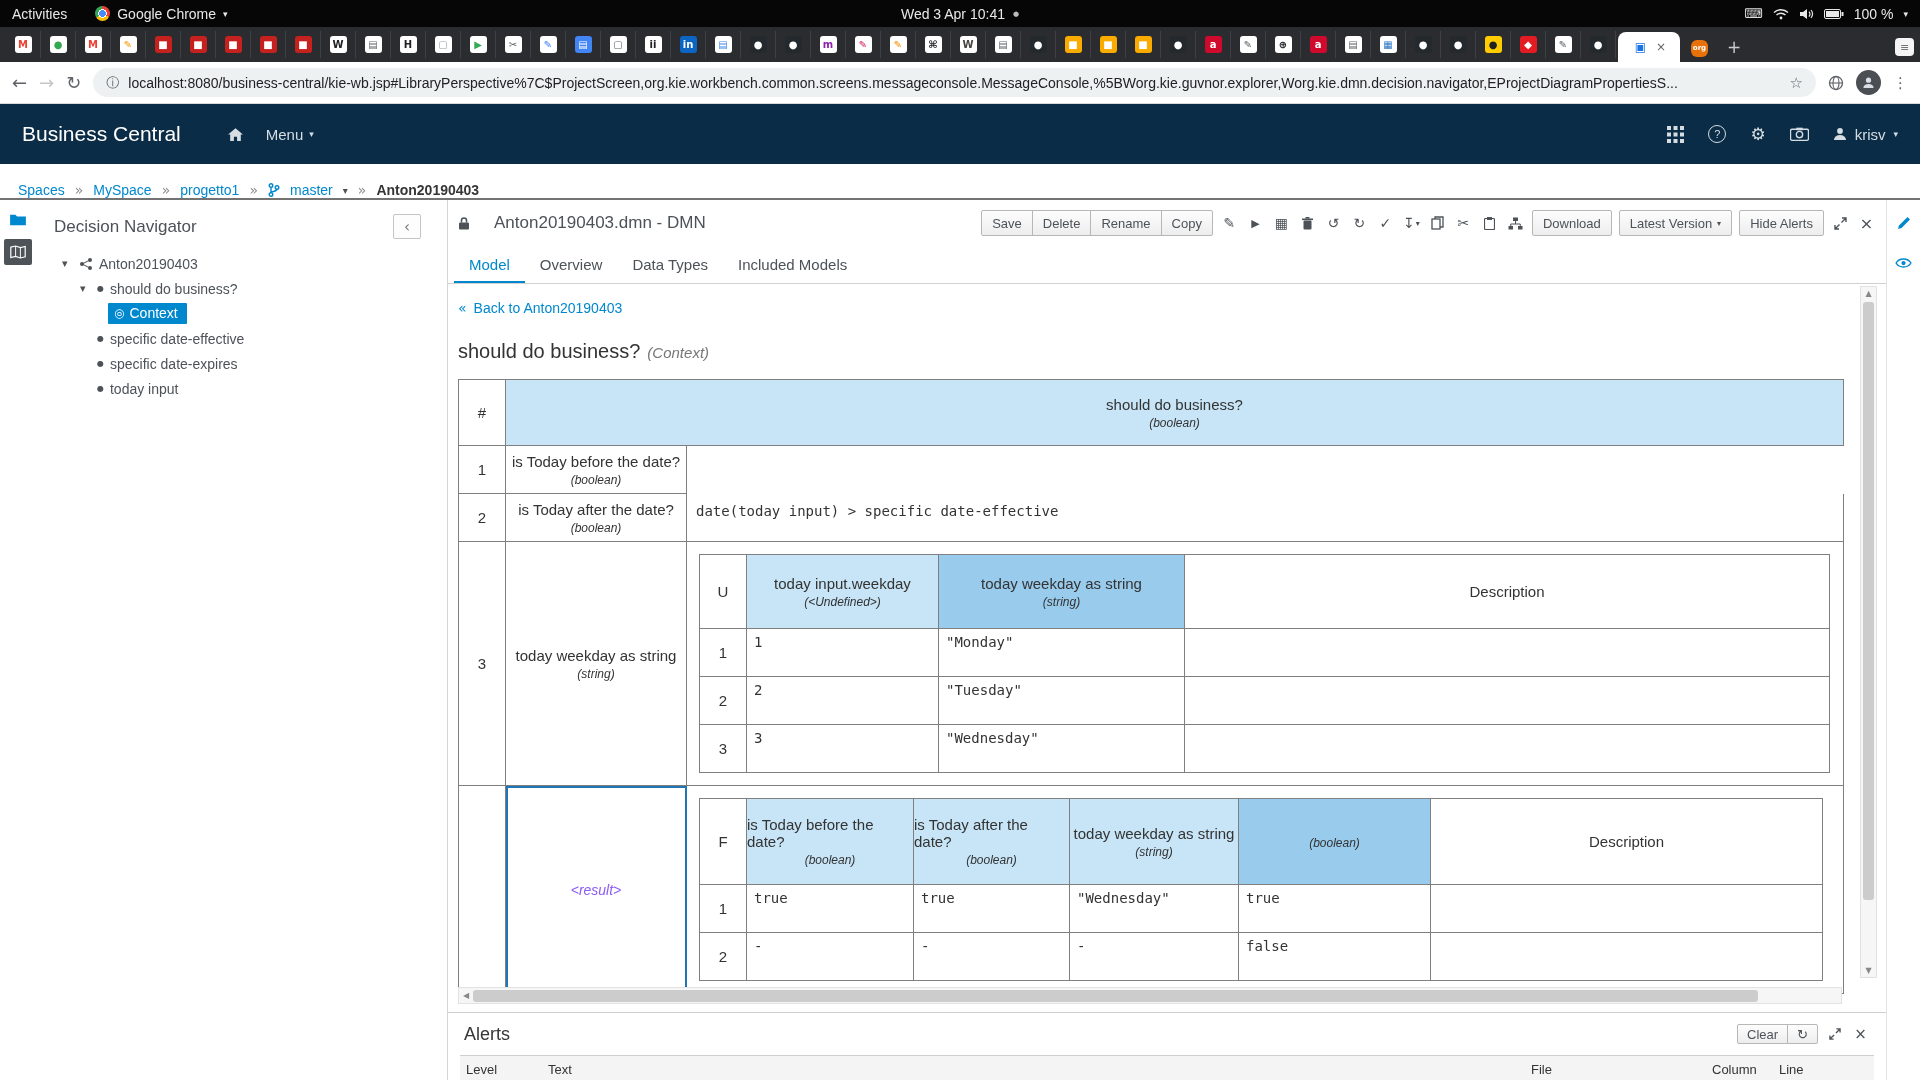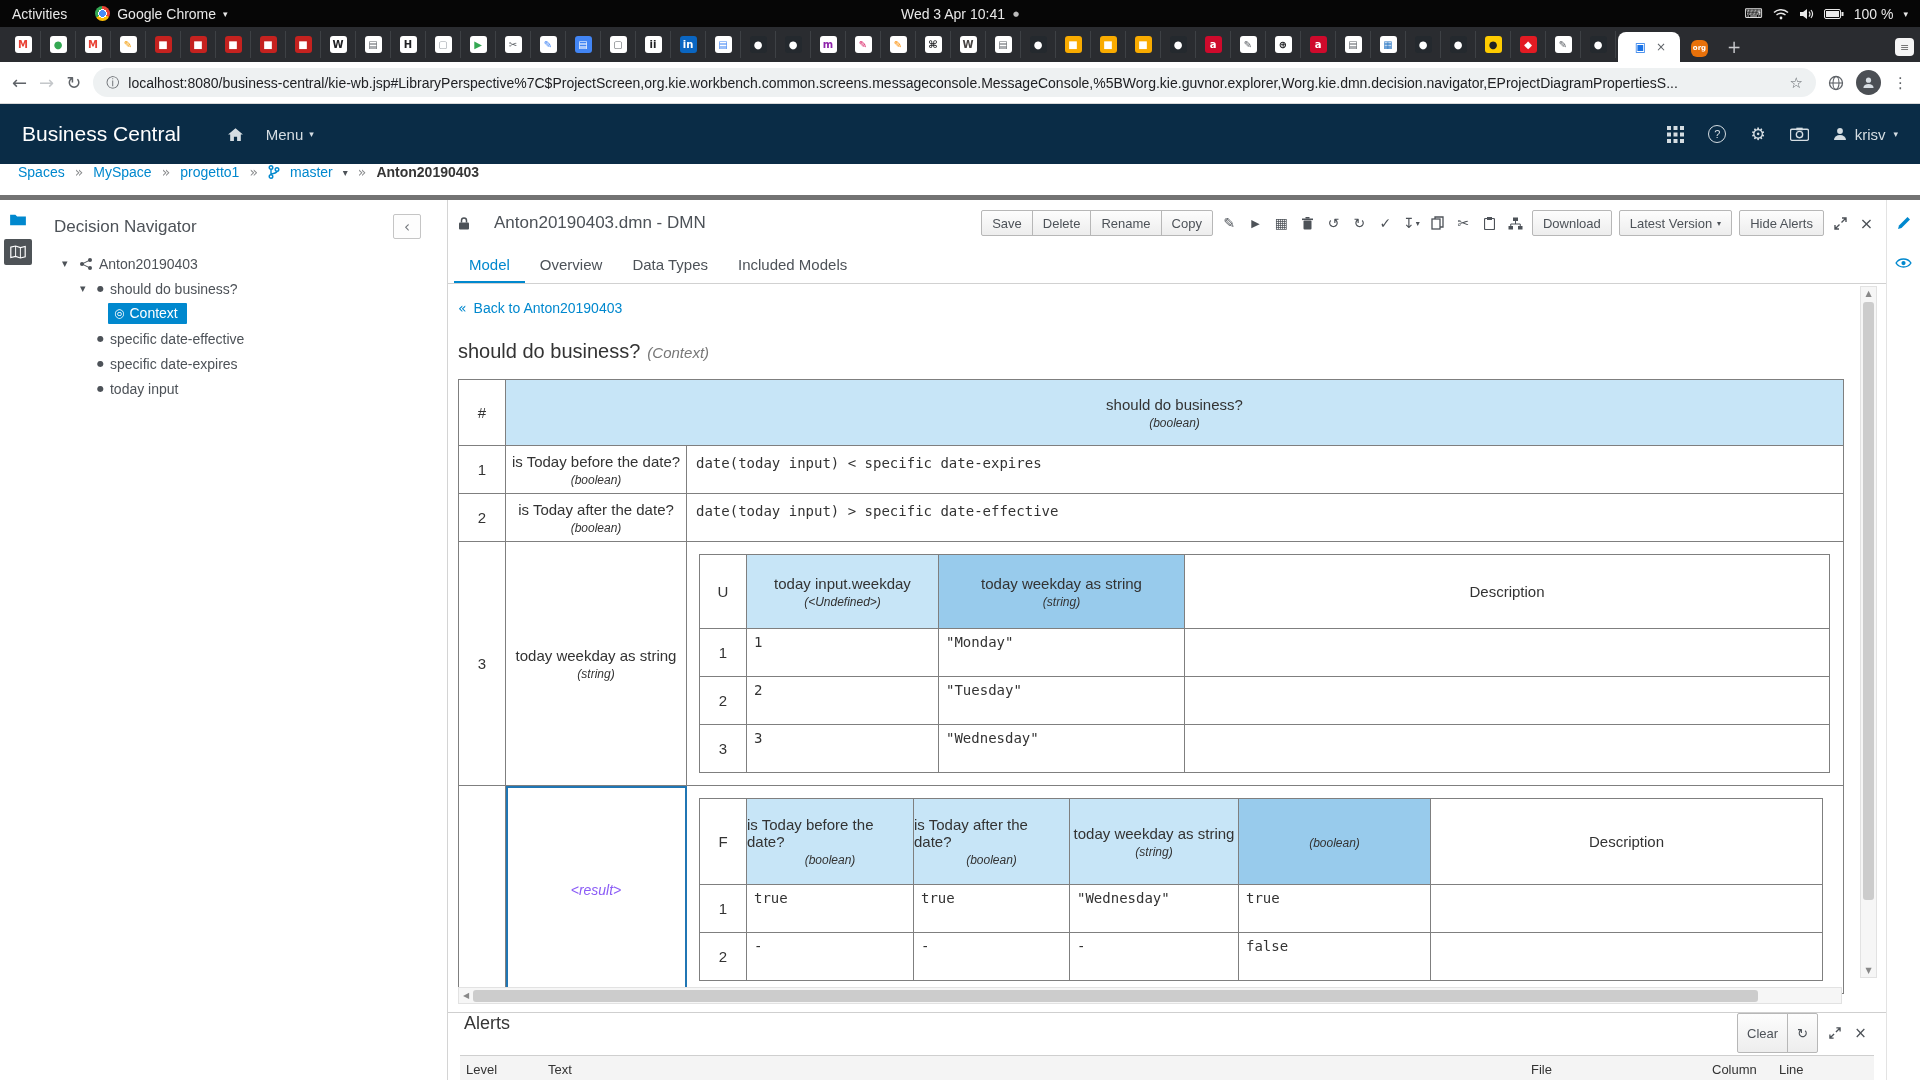--- a/index.html
+++ b/index.html
@@ -33,21 +33,21 @@
 .avatar{width:25px;height:25px;border-radius:50%;background:#4b4f54;display:flex;align-items:center;justify-content:center}
 
 .bchead{height:60px;background:#0a2c46;color:#fff;display:flex;align-items:center;padding:0 22px}
 .brand{font-size:21px;margin-right:46px}
 .menu-dd{font-size:15px;color:#d5dde2;display:flex;gap:6px;align-items:center;margin-left:22px}
 .bchead .right{margin-left:auto;display:flex;align-items:center;gap:24px;color:#d5dde2}
 .qmark{width:18px;height:18px;border:1.4px solid #d5dde2;border-radius:50%;font-size:11px;display:flex;align-items:center;justify-content:center}
 .gearg{font-size:17px}
 .usermenu{display:flex;align-items:center;gap:8px;font-size:15px}
 
-.crumbs{height:36px;display:flex;align-items:flex-start;gap:10px;padding:0 18px;font-size:14px;border-bottom:5px solid #737373;background:#fff}
+.crumbs{height:36px;display:flex;align-items:flex-end;gap:10px;padding:0 18px;font-size:14px;border-bottom:2px solid #737373;background:#fff}
 .crumbs .lnk{color:#0088ce;cursor:pointer}
 .crumbs .sep{color:#8b8d8f}
 .crumbs .cur{color:#363636;font-weight:700}
 .branch{display:flex;align-items:center;gap:10px;color:#0088ce}
 .branch .caret{font-size:10px;color:#4d5258}
 
 .workspace{display:flex;height:880px}
 .ldock{width:36px;padding-top:6px;display:flex;flex-direction:column;align-items:center;gap:7px}
 .dock-btn{width:28px;height:26px;display:flex;align-items:center;justify-content:center;border-radius:2px}
 .dock-btn.active{background:#4e5357}
@@ -111,24 +111,24 @@
 
 .vscroll{position:absolute;top:2px;right:9px;bottom:34px;width:17px;background:#f6f6f6;border:1px solid #e2e2e2}
 .vscroll .arr{height:13px;display:flex;align-items:center;justify-content:center;font-size:8px;color:#888}
 .vtrack{position:absolute;top:13px;bottom:13px;left:0;right:0}
 .vthumb{position:absolute;top:2px;left:2px;right:2px;height:90%;background:#cccccc;border-radius:3px}
 .hscroll{position:absolute;left:10px;right:44px;bottom:8px;height:17px;background:#f6f6f6;border:1px solid #e2e2e2;display:flex;align-items:center}
 .hscroll .arr{width:14px;font-size:8px;color:#888;text-align:center}
 .hthumb{height:12px;width:93%;background:#cccccc;border-radius:3px}
 
 .alerts{border-top:1px solid #cfcfcf;height:68px}
-.alerts-head{height:42px;display:flex;align-items:flex-start;padding:0 16px}
+.alerts-head{height:42px;display:flex;align-items:center;padding:0 16px}
 .alerts-title{font-size:18px;color:#363636}
 .alerts-tools{margin-left:auto;display:flex;gap:7px;align-items:center}
-.btn.sm{height:40px;font-size:13px;padding:0 9px}
+.btn.sm{height:20px;font-size:13px;padding:0 9px}
 .alerts-grid{height:26px;background:#f4f4f4;border-top:1px solid #cfcfcf;border-bottom:1px solid #cfcfcf;position:relative;font-size:13px;color:#333;margin:0 12px}
 .alerts-grid span{position:absolute;top:6px}
 .col-level{left:6px}.col-text{left:88px}.col-file{left:1071px}.col-col{left:1252px}.col-line{left:1319px}
 
 .rdock{width:34px;border-left:1px solid #e3e3e3;padding-top:10px;display:flex;flex-direction:column;align-items:center;gap:14px}
 </style>
 </head>
 <body>
 
 <div class="osbar">
@@ -553,21 +553,20 @@
             <div class="ctype">(boolean)</div>
           </div>
         </div>
 
         <div class="drow vrow">
           <div class="dc numc">1</div>
           <div class="dc namec">
             <div class="cname">is Today before the date?</div>
             <div class="ctype">(boolean)</div>
           </div>
-          <div class="dc fillc mono expr-code" style="display:flex">date(today input) &lt; specific date-expires</div>
         </div>
 
         <div class="drow vrow">
           <div class="dc numc">2</div>
           <div class="dc namec">
             <div class="cname">is Today after the date?</div>
             <div class="ctype">(boolean)</div>
           </div>
           <div class="dc fillc mono expr-code" style="display:flex">date(today input) &gt; specific date-effective</div>
         </div>

